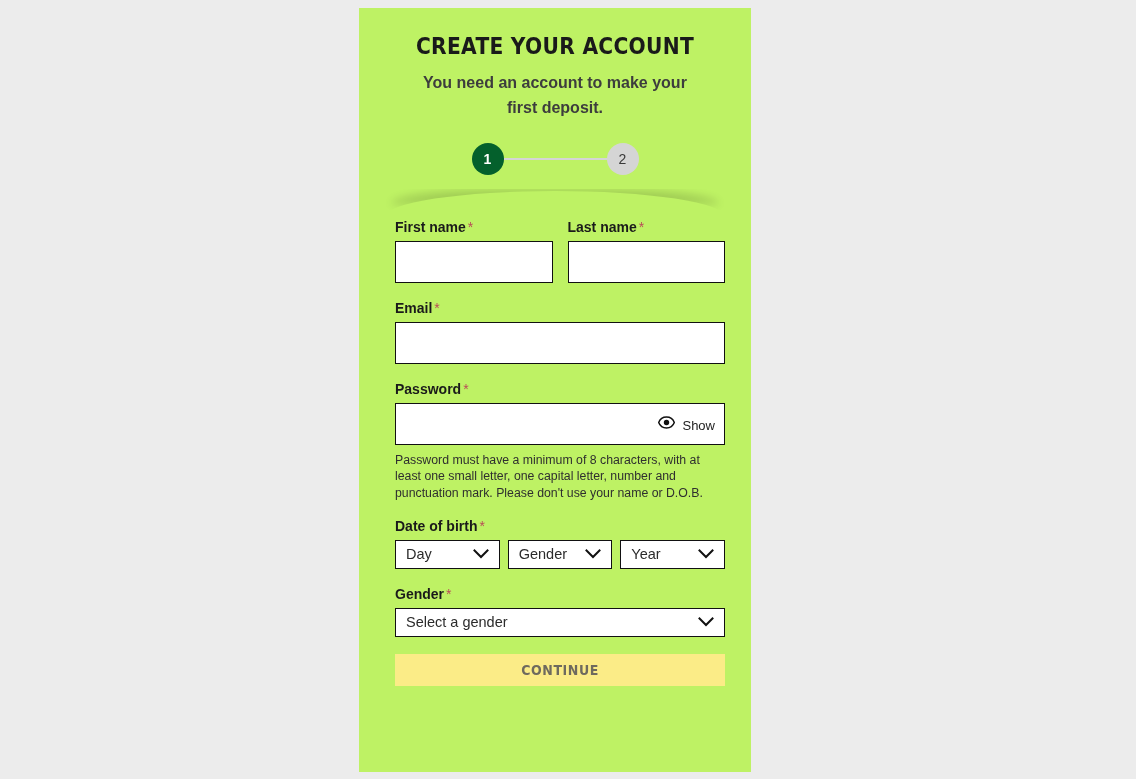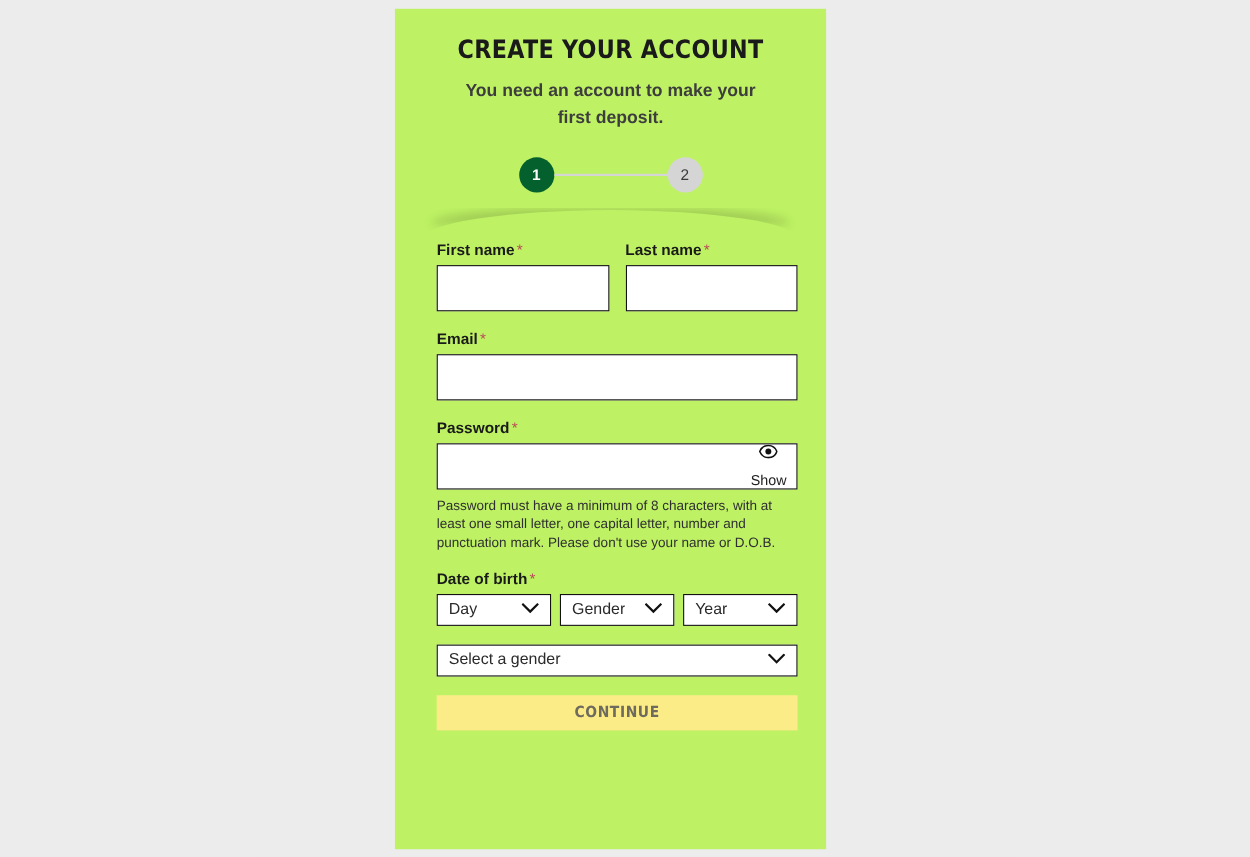--- a/index.html
+++ b/index.html
@@ -103,22 +103,21 @@
     left: 26px;
     right: 26px;
     top: 2px;
     height: 26px;
     border-radius: 50% / 100% 100% 0 0;
     box-shadow: 0 -7px 9px -6px rgba(0,0,0,0.16);
   }
 
   
   .form {
-    padding: 0 26px 0 14px;
-    margin-left: 24px;
+    padding: 0 26px 0 36px;
   }
   .field-label {
     font-size: 14px;
     color: #1a1a1a;
     font-weight: bold;
     font-family: "Liberation Sans", sans-serif;
     margin-bottom: 6px;
     display: block;
   }
   .req {
@@ -154,25 +153,24 @@
   
   .password-wrap {
     position: relative;
   }
   .show-toggle {
     position: absolute;
     right: 10px;
     top: 50%;
     transform: translateY(-50%);
     display: flex;
-    align-items: center;
+    align-items: flex-end;
     gap: 7px;
     cursor: pointer;
     user-select: none;
-    flex-direction: column;
   }
   .eye-icon {
     display: block;
   }
   .show-label {
     font-size: 13px;
     color: #222;
     font-family: "Liberation Sans", sans-serif;
   }
   .helper-text {
@@ -338,20 +336,23 @@
             <span class="chev">
               <svg width="16" height="10" viewBox="0 0 16 10" xmlns="http://www.w3.org/2000/svg">
                 <path d="M1.5 1.5L8 8L14.5 1.5" fill="none" stroke="#111111" stroke-width="2" stroke-linecap="square"></path>
               </svg>
             </span>
           </div>
         </div>
       </div>
 
       <div class="field gender">
+        <label class="field-label">
+          <span>Gender</span><span class="req">*</span>
+        </label>
         <div class="select-box">
           <span class="select-value">Select a gender</span>
           <span class="chev">
             <svg width="16" height="10" viewBox="0 0 16 10" xmlns="http://www.w3.org/2000/svg">
               <path d="M1.5 1.5L8 8L14.5 1.5" fill="none" stroke="#111111" stroke-width="2" stroke-linecap="square"></path>
             </svg>
           </span>
         </div>
       </div>
 

